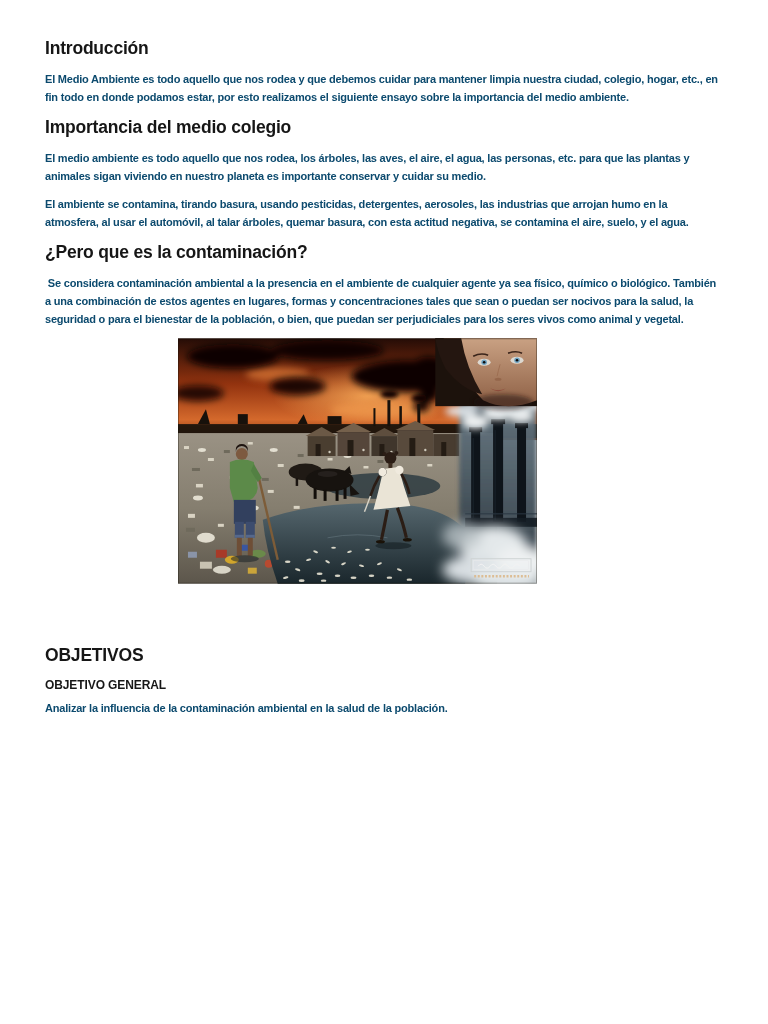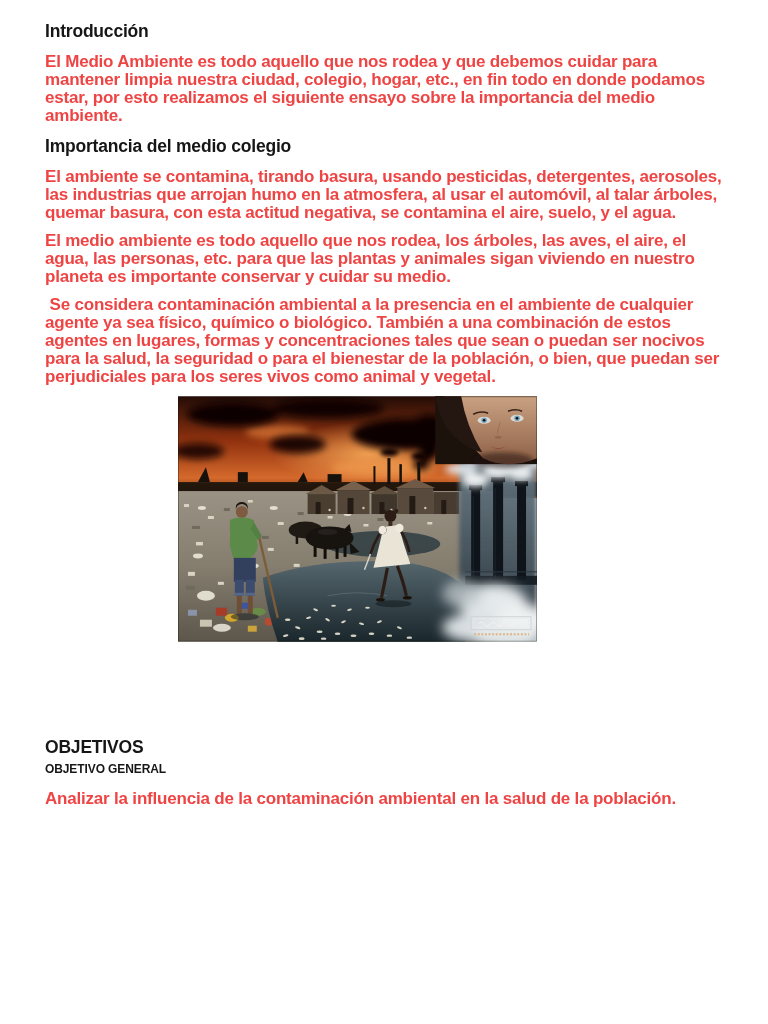--- a/index.html
+++ b/index.html
@@ -1,40 +1,41 @@
 <!DOCTYPE html>
 <html lang="es"><head>
 <meta charset="utf-8">
 <style>
   html,body{margin:0;padding:0;background:#ffffff;}
   body{width:768px;height:1024px;overflow:hidden;font-family:"Liberation Sans",sans-serif;color:#1b1b1b;}
-  .page{width:768px;height:1024px;box-sizing:border-box;padding:20px 45px 0 45px;background:#ffffff;}
+  .page{width:768px;height:1024px;box-sizing:border-box;padding:37px 45px 0 45px;background:#ffffff;}
   h1{font-size:17.5px;line-height:22px;margin:8px 0 11px;font-weight:700;color:#161616;letter-spacing:-0.2px;}
   h1.first{margin-top:0;}
-  p.body{font-size:17px;line-height:18px;margin:0 0 10px;font-weight:700;letter-spacing:-0.2px;color:#ef4444;}
+  p.body{font-size:11px;line-height:18px;margin:0 0 10px;font-weight:700;letter-spacing:-0.2px;color:#0c4a6e;}
   p.preserve{white-space:pre-wrap;}
   figure.collage{margin:7px 0 0 133px;padding:0;width:359px;height:246px;}
   figure.collage svg{display:block;width:359px;height:246px;}
-  h1.objetivos{margin-top:94px;margin-bottom:0;font-size:17.5px;}
-  h3.obj-general{font-size:12px;font-weight:700;margin:4px 0 0;letter-spacing:-0.1px;color:#171717;}
-  p.analizar{margin:14px 0 0;}
+  h1.objetivos{margin-top:60px;margin-bottom:0;font-size:17.5px;}
+  h3.obj-general{font-size:12px;font-weight:700;margin:12px 0 0;letter-spacing:-0.1px;color:#171717;}
+  p.analizar{margin:7px 0 0;}
 </style>
 </head>
 <body>
 
 <div class="page">
 
   <h1 class="first">Introducción</h1>
   <p class="body">El Medio Ambiente es todo aquello que nos rodea y que debemos cuidar para mantener limpia nuestra ciudad, colegio, hogar, etc., en fin todo en donde podamos estar, por esto realizamos el siguiente ensayo sobre la importancia del medio ambiente.</p>
 
 
   <h1>Importancia del medio colegio</h1>
+  <p class="body">El medio ambiente es todo aquello que nos rodea, los árboles, las aves, el aire, el agua, las personas, etc. para que las plantas y animales sigan viviendo en nuestro planeta es importante conservar y cuidar su medio.</p>
   <p class="body">El ambiente se contamina, tirando basura, usando pesticidas, detergentes, aerosoles, las industrias que arrojan humo en la atmosfera, al usar el automóvil, al talar árboles, quemar basura, con esta actitud negativa, se contamina el aire, suelo, y el agua.</p>
-  <p class="body">El medio ambiente es todo aquello que nos rodea, los árboles, las aves, el aire, el agua, las personas, etc. para que las plantas y animales sigan viviendo en nuestro planeta es importante conservar y cuidar su medio.</p>
-
+
+  <h1>¿Pero que es la contaminación?</h1>
   <p class="body preserve"> Se considera contaminación ambiental a la presencia en el ambiente de cualquier agente ya sea físico, químico o biológico. También a una combinación de estos agentes en lugares, formas y concentraciones tales que sean o puedan ser nocivos para la salud, la seguridad o para el bienestar de la población, o bien, que puedan ser perjudiciales para los seres vivos como animal y vegetal.</p>
 
   <figure class="collage" role="img" aria-label="Collage de contaminación ambiental: cielo rojo oscuro con nubes de humo negro, rostro de una niña de ojos azules, casas precarias, hombre con camisa verde recogiendo basura, cerdos negros entre desechos, niña con vestido blanco cruzando agua contaminada con peces muertos y chimeneas industriales con humo blanco">
     <svg viewBox="0 0 360 246" xmlns="http://www.w3.org/2000/svg">
       <defs>
         <linearGradient id="sky" x1="0" y1="0" x2="0" y2="1">
           <stop offset="0" stop-color="#240c06"></stop>
           <stop offset="0.45" stop-color="#93330f"></stop>
           <stop offset="0.8" stop-color="#d4692c"></stop>
           <stop offset="1" stop-color="#7c3312"></stop>

